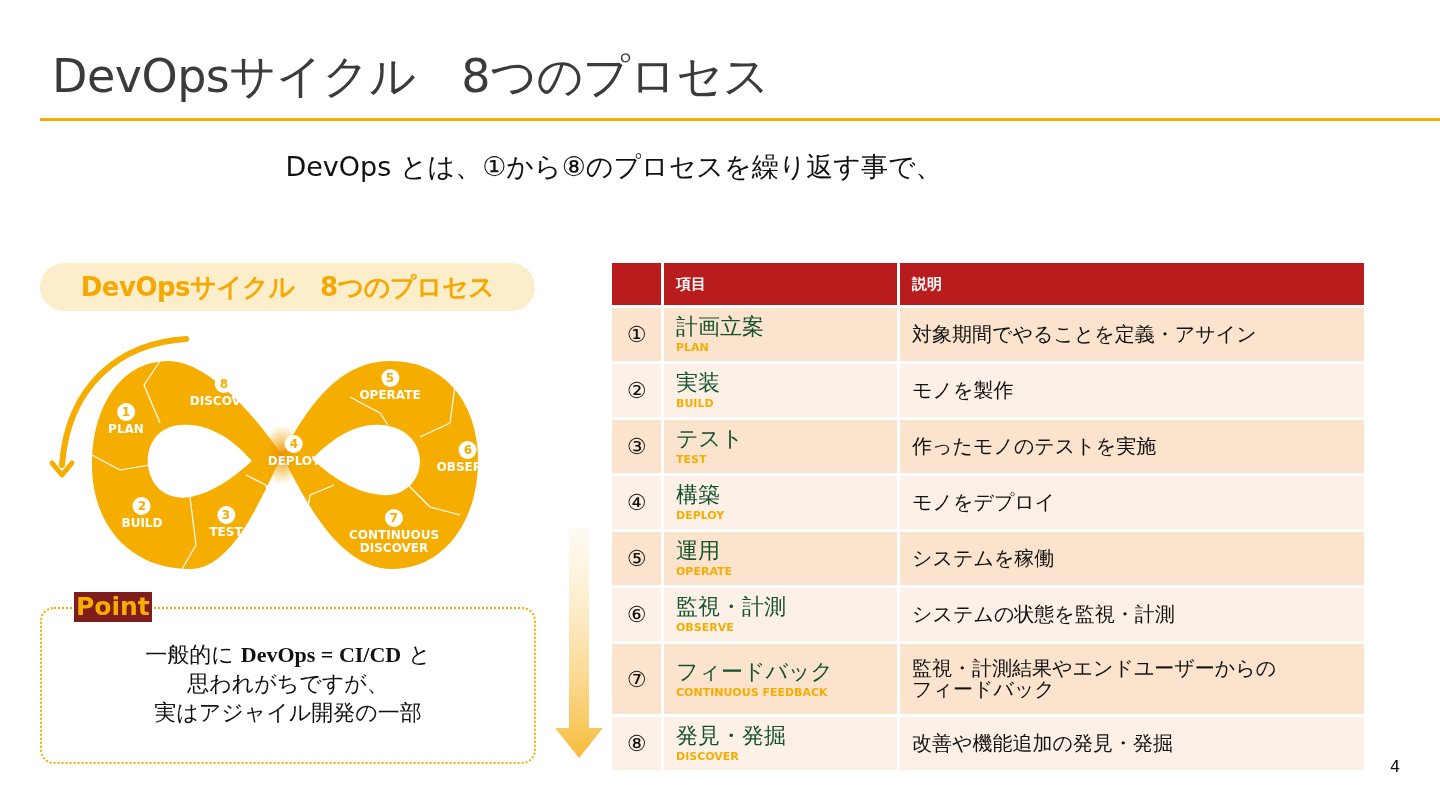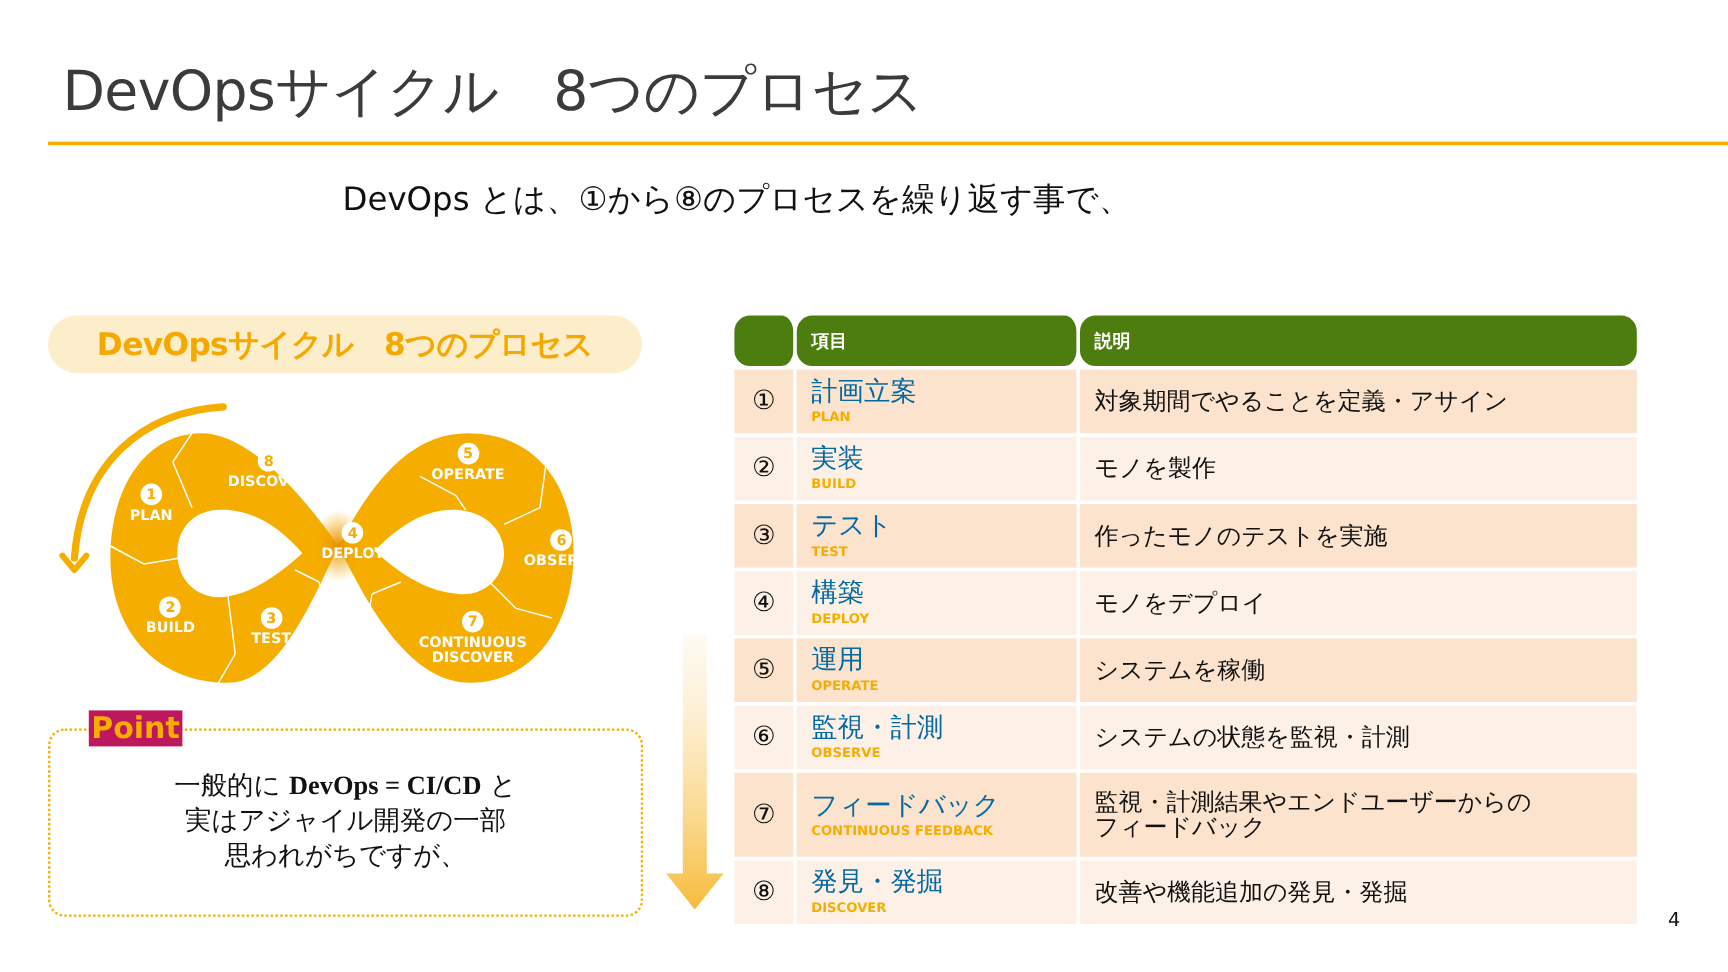--- a/index.html
+++ b/index.html
@@ -37,49 +37,49 @@
   .cycle-num {
     display: block; margin: 0 auto 2px auto; width: 18px; height: 18px; border-radius: 50%;
     background: #fff; color: #f5ad00; font-size: 12px; line-height: 18px; text-align: center;
   }
 
   .point-box {
     position: absolute; left: 40px; top: 607px; width: 496px; height: 157px;
     border: 2px dotted #f5ad00; border-radius: 14px;
   }
   .point-label {
-    position: absolute; left: 74px; top: 592px; background: #be185d; padding: 0 2px;
+    position: absolute; left: 74px; top: 592px; background: #7f1d1d; padding: 0 2px;
     font-size: 25px; font-weight: bold; color: #f5ad00; line-height: 30px;
   }
   .point-text {
     position: absolute; left: 40px; top: 640px; width: 496px; text-align: center;
     font-size: 22px; line-height: 29px; color: #111;
   }
   .point-text b { font-weight: bold; font-family: Liberation Serif, serif; }
 
   .down-arrow { position: absolute; left: 553px; top: 528px; width: 52px; height: 232px; }
 
   table.proc {
     position: absolute; left: 612px; top: 263px; width: 752px;
     border-collapse: separate; border-spacing: 0 3px;
     margin-top: -3px;
   }
   table.proc th {
-    background: #4d7c0f; color: #fff; text-align: left; font-weight: bold;
-    font-size: 15px; height: 42px; padding-left: 12px; border-right: 3px solid #fff; border-radius: 13px;
+    background: #b91c1c; color: #fff; text-align: left; font-weight: bold;
+    font-size: 15px; height: 42px; padding-left: 12px; border-right: 3px solid #fff;
   }
   table.proc th:last-child { border-right: none; }
   table.proc td { border-right: 3px solid #fff; vertical-align: middle; }
   table.proc td:last-child { border-right: none; }
   table.proc tr.odd td { background: #fbe3cd; }
   table.proc tr.even td { background: #fdf0e6; }
   .c-num { width: 52px; text-align: center; font-size: 22px; color: #111; }
   .c-item { width: 236px; padding-left: 12px; }
   .c-desc { padding-left: 12px; font-size: 20px; color: #111; line-height: 21px; }
-  .item-ja { display: block; font-size: 22px; line-height: 26px; color: #0369a1; }
+  .item-ja { display: block; font-size: 22px; line-height: 26px; color: #14532d; }
   .item-en { display: block; font-size: 11px; font-weight: bold; color: #f5ad00; line-height: 14px; margin-top: 1px; }
 
   .page-num { position: absolute; left: 1390px; top: 757px; font-size: 16px; color: #111; }
 </style>
 </head>
 <body>
 
 <div class="title">DevOpsサイクル　8つのプロセス</div>
 <div class="title-rule"></div>
 
@@ -163,22 +163,22 @@
     <span>DISCOVER</span>
   </div>
 </div>
 
 <div class="point-box"></div>
 <div class="point-label">Point</div>
 <div class="point-text">
   <div>
     <span>一般的に </span><b>DevOps = CI/CD</b><span> と</span>
   </div>
+  <div>思われがちですが、</div>
   <div>実はアジャイル開発の一部</div>
-  <div>思われがちですが、</div>
 </div>
 
 <svg class="down-arrow" viewBox="0 0 52 232">
   <defs>
     <linearGradient id="arrowGrad" x1="0" y1="0" x2="0" y2="1">
       <stop offset="0%" stop-color="#fdf4e0" stop-opacity="0.4"></stop>
       <stop offset="100%" stop-color="#f7bb3a"></stop>
     </linearGradient>
   </defs>
   <path d="M16 0 H36 V200 H50 L26 230 L2 200 H16 Z" fill="url(#arrowGrad)"></path>

